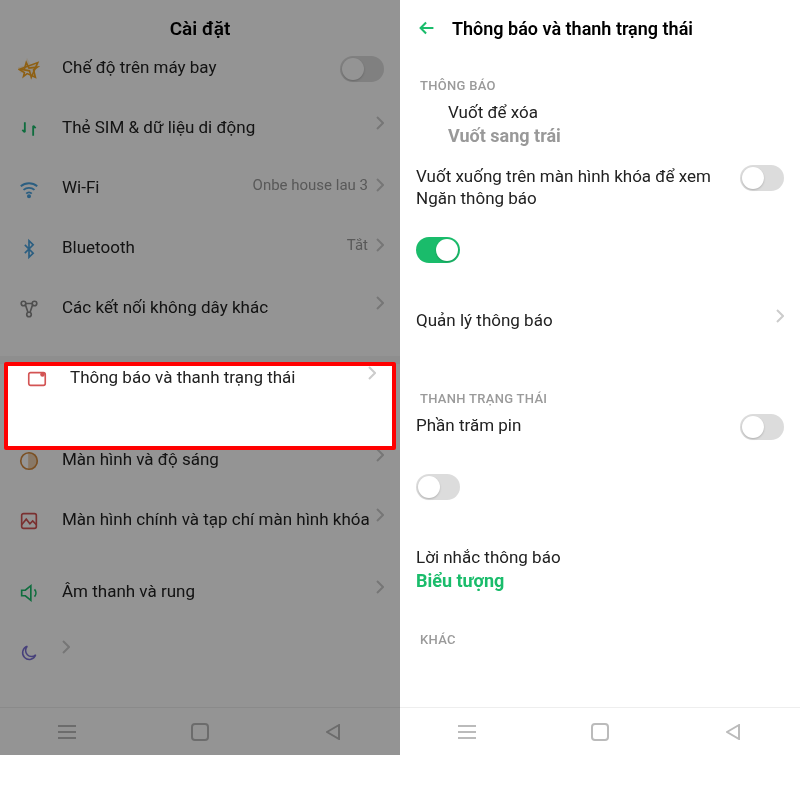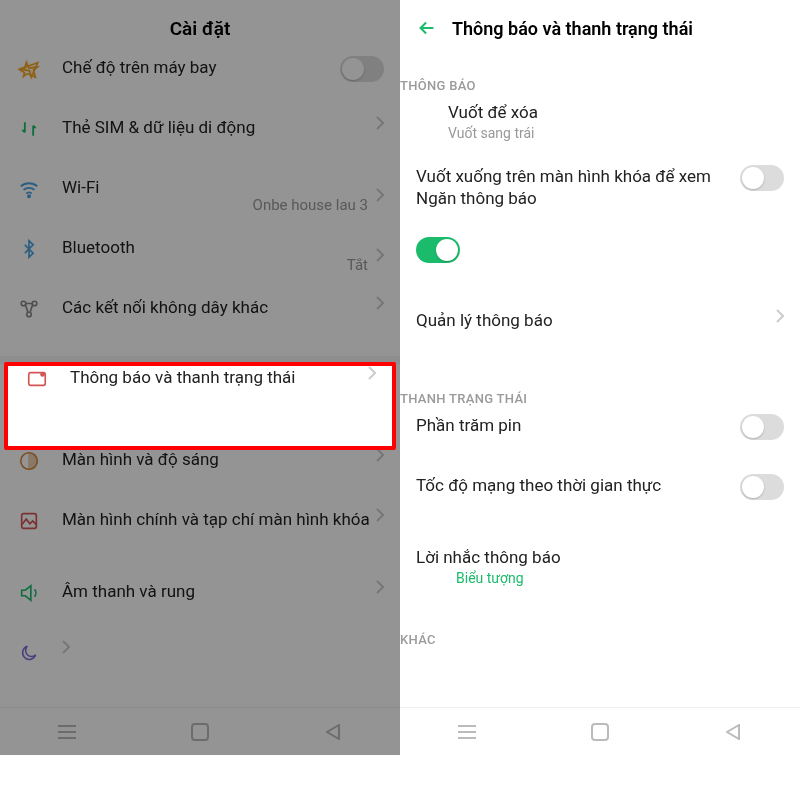--- a/index.html
+++ b/index.html
@@ -80,35 +80,35 @@
     flex-direction: column;
     justify-content: center;
     min-width: 0;
   }
   .row-label {
     font-size: 17px;
     color: #222;
     line-height: 1.3;
   }
   .row-sub {
-    font-size: 14px;
+    font-size: 18px;
     color: #999;
     margin-top: 2px;
-  }
-  .row-sub.green { color: #1abc6b; margin-left: 40px; }
+    font-weight: bold;
+  }
+  .row-sub.green { color: #1abc6b; }
   .row-right {
     display: flex;
     align-items: center;
     gap: 8px;
     flex-shrink: 0;
   }
   .row-value {
     font-size: 15px;
     color: #999;
-    margin-top: 20px;
   }
   .chevron {
     color: #ccc;
     display: flex;
     align-items: center;
   }
   .toggle {
     width: 44px;
     height: 26px;
     border-radius: 13px;
@@ -126,21 +126,21 @@
     box-shadow: 0 1px 2px rgba(0,0,0,0.2);
   }
   .toggle.on {
     background: #1abc6b;
   }
   .toggle.on .knob {
     left: auto;
     right: 2px;
   }
   .section-header {
-    padding: 22px 16px 8px 0;
+    padding: 22px 16px 8px 20px;
     font-size: 13px;
     font-weight: 500;
     color: #9a9a9a;
     letter-spacing: 0.3px;
   }
   .highlight {
     position: relative;
     z-index: 10;
     border: 4px solid #ff0000;
     border-radius: 2px;
@@ -451,23 +451,20 @@
         <div class="row-label">Phần trăm pin</div>
       </div>
       <div class="row-right">
         <div class="toggle">
             <div class="knob"></div>
           </div>
       </div>
     </div>
 
     <div class="row tall">
-      <div class="row-body">
-        <div class="row-label">Tốc độ mạng theo thời gian thực</div>
-      </div>
       <div class="row-right">
         <div class="toggle">
             <div class="knob"></div>
           </div>
       </div>
     </div>
 
     <div class="row" style="min-height:64px;">
       <div class="row-body">
         <div class="row-label">Lời nhắc thông báo</div>

